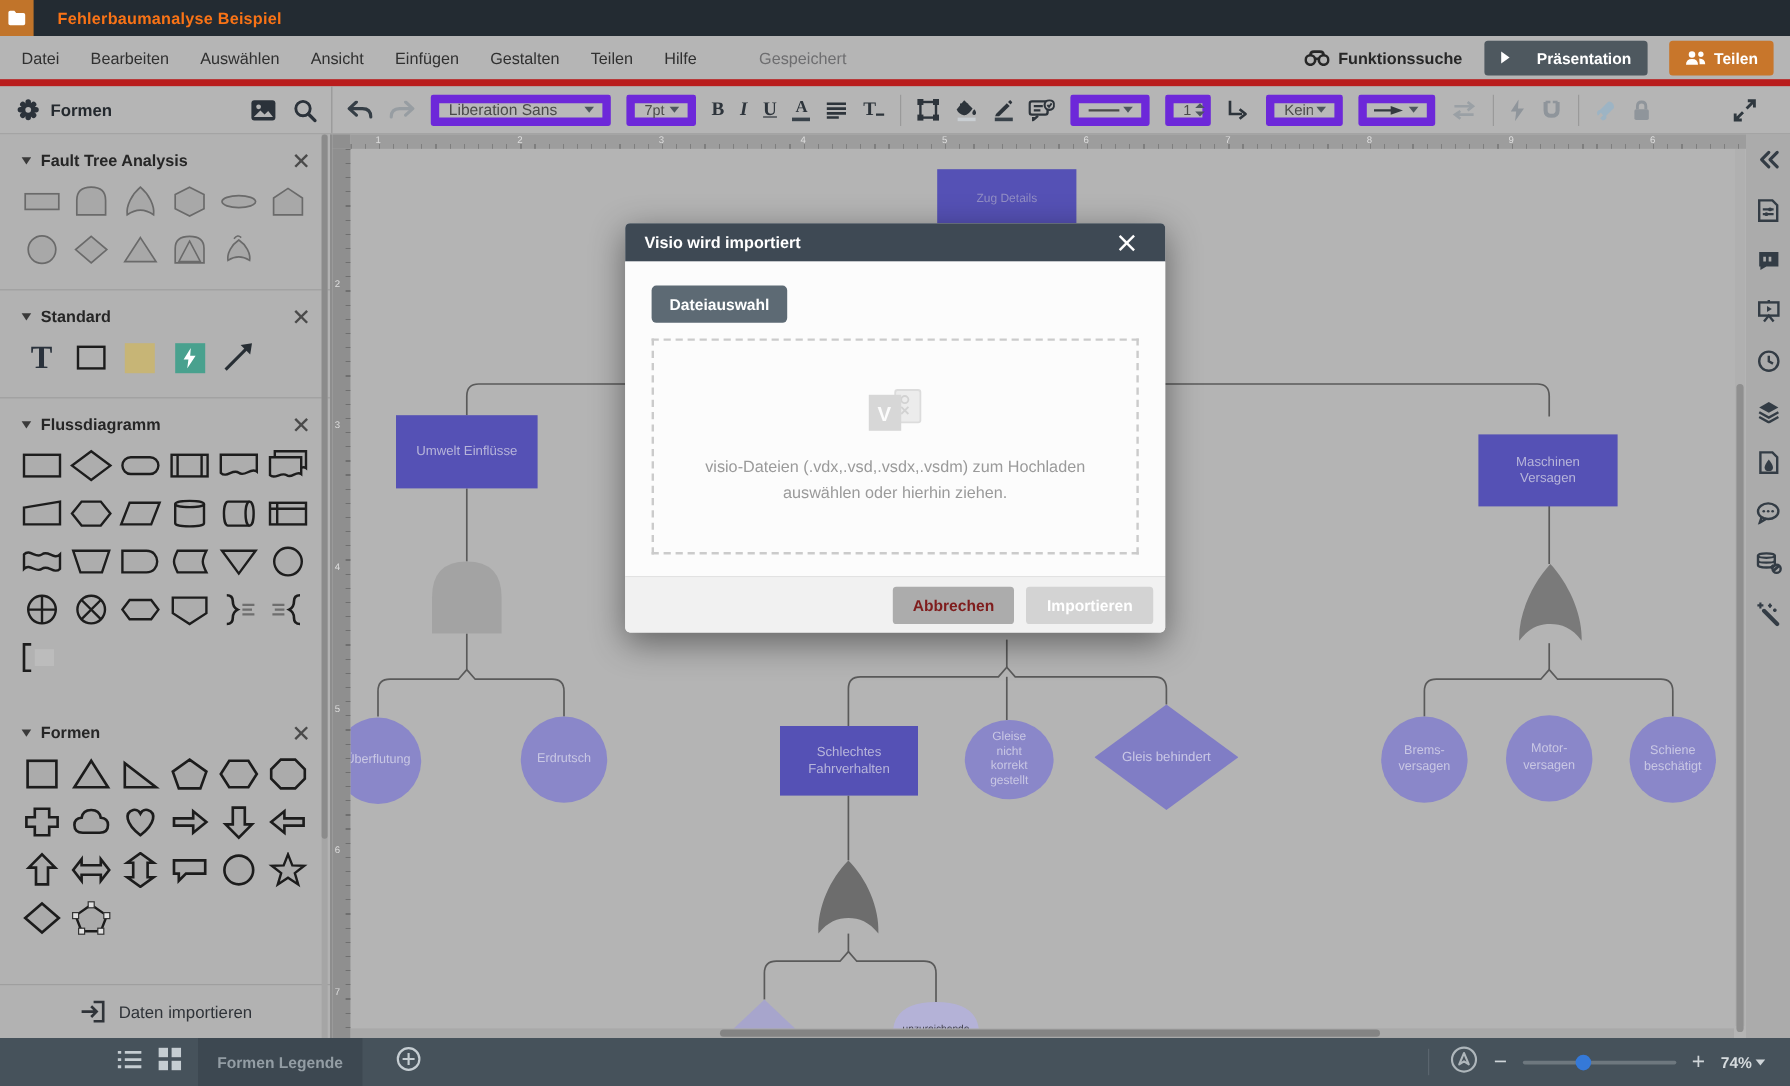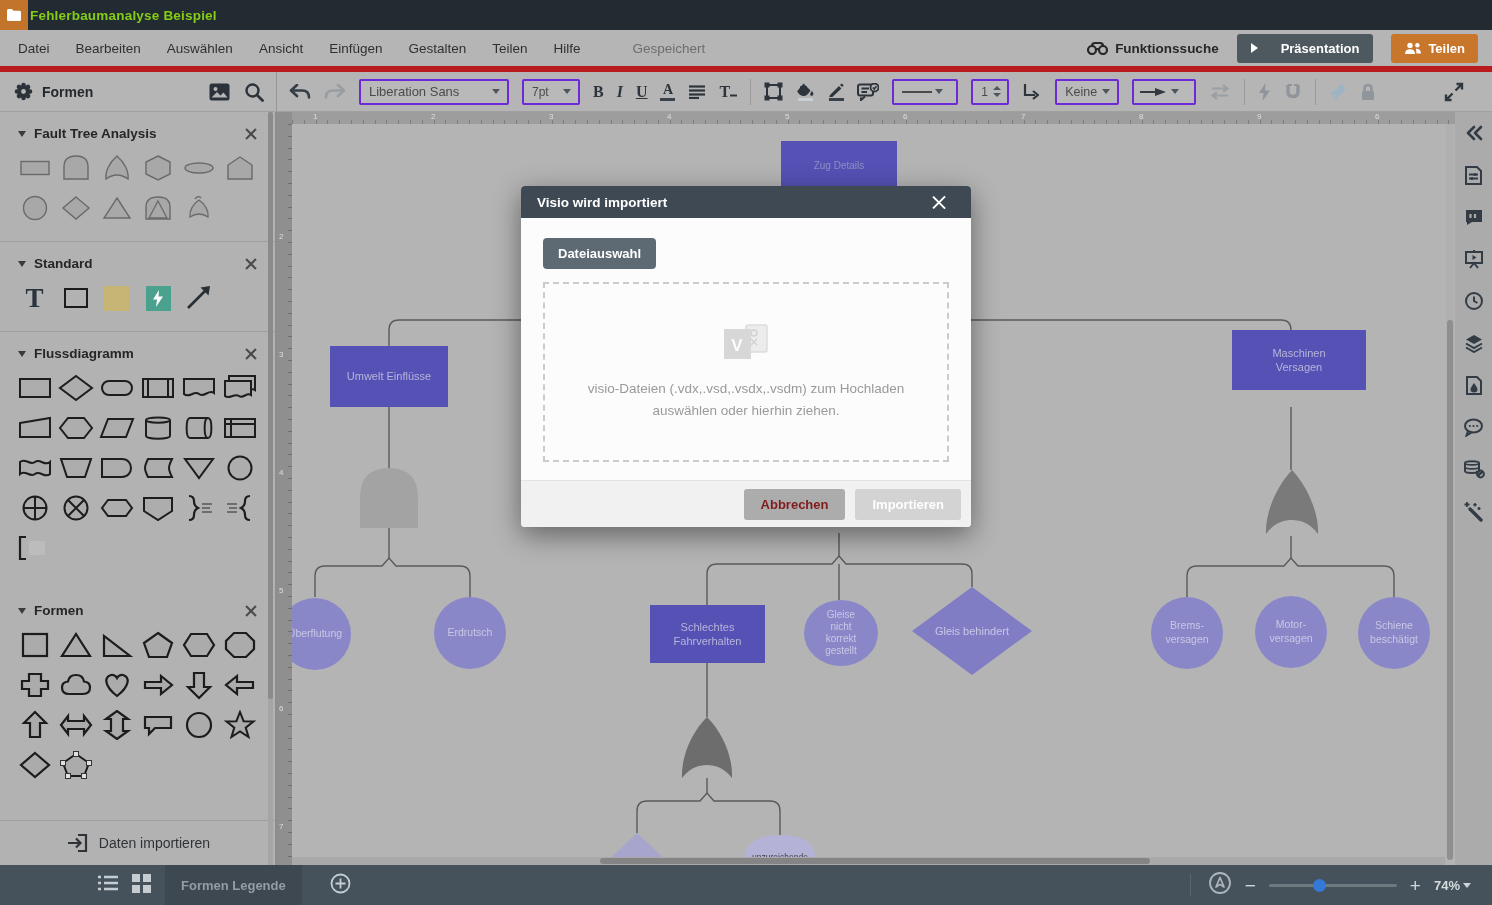--- a/index.html
+++ b/index.html
@@ -2,21 +2,21 @@
 <html><head>
 <meta charset="utf-8">
 <style>
   html,body{margin:0;padding:0;width:1492px;height:905px;overflow:hidden;
     font-family:"Liberation Sans",sans-serif;-webkit-font-smoothing:antialiased;}
   .app{width:1492px;height:905px;display:flex;flex-direction:column;background:#b5b5b5;position:relative;}
 
   
   .titlebar{height:30px;background:#232b32;display:flex;align-items:center;flex:0 0 auto;}
   .doc-badge{width:28px;height:30px;background:#c1742a;display:flex;align-items:center;justify-content:center;}
-  .titlebar .title{color:#84cc16;font-size:13.5px;font-weight:700;margin-left:2px;letter-spacing:.2px;}
+  .titlebar .title{color:#f97316;font-size:13.5px;font-weight:700;margin-left:20px;letter-spacing:.2px;}
 
   
   .menubar{height:42px;background:#b5b5b5;display:flex;align-items:center;padding:0 14px 0 18px;
     border-bottom:6px solid #b91c1c;flex:0 0 auto;box-sizing:border-box;}
   .menu-item{font-size:13.5px;color:#303030;margin-right:26px;cursor:default;}
   .saved{font-size:13.5px;color:#6e6e70;margin-left:26px;}
   .menubar .spacer{flex:1;}
   .feat-search{display:flex;align-items:center;font-size:13.5px;color:#272727;margin-right:18px;font-weight:600;}
   .feat-search svg{margin-right:7px;}
   .btn-present{background:#4e585f;color:#fff;font-size:13px;font-weight:700;border-radius:3px;
@@ -36,21 +36,21 @@
   .tb-icons{display:flex;align-items:center;gap:14px;}
   .tools{display:flex;align-items:center;gap:13px;padding:0 12px;flex:1;}
   .tool{display:flex;align-items:center;justify-content:center;cursor:default;}
   .letter{font-family:"Liberation Serif",serif;font-weight:700;font-size:16px;color:#2d343b;line-height:1;}
   .italic-l{font-style:italic;font-weight:700;}
   .under-l{text-decoration:underline;}
   .colorA{display:flex;flex-direction:column;align-items:center;}
   .colorA .bar{width:15px;height:3px;background:#39424a;margin-top:1px;}
   .fillbar{width:15px;height:3px;background:#c9ced2;margin-top:1px;}
   .linebar{width:15px;height:3px;background:#39424a;margin-top:1px;}
-  .combo{height:26px;border:2px solid #6d28d9;border-radius:2px;display:flex;align-items:center;
+  .combo{height:26px;border:7px solid #6d28d9;border-radius:2px;display:flex;align-items:center;
     color:#4a4a4a;font-size:13px;box-sizing:border-box;background:#b9b9b9;}
   .combo .txt{padding:0 8px;flex:1;white-space:nowrap;overflow:hidden;}
   .caret{width:0;height:0;border-left:4.5px solid transparent;border-right:4.5px solid transparent;
     border-top:5px solid #4e565d;margin:0 7px 0 3px;flex:0 0 auto;}
   .vdiv{width:1px;height:26px;background:#9a9a9a;}
   .stepper{display:flex;flex-direction:column;gap:3px;margin:0 6px 0 2px;}
   .stepper i{width:0;height:0;border-left:4px solid transparent;border-right:4px solid transparent;}
   .stepper .up{border-bottom:4.5px solid #4e565d;}
   .stepper .dn{border-top:4.5px solid #4e565d;}
   .fullscreen{margin-left:auto;margin-right:16px;}
@@ -795,21 +795,21 @@
           <path d="M68 404 V374 Q68 344 97 344 Q126 344 126 374 V404 Z" fill="#a3a3a3"></path>
           <path d="M415 593 C430 608 441 632 440 654 C432 644 424 641 415 641 C406 641 398 644 390 654 C389 632 400 608 415 593 Z" fill="#6d6d6d"></path>
           <path d="M1000 346 C1015 362 1027 388 1026 410 C1018 399 1009 396 1000 396 C991 396 982 399 974 410 C973 388 985 362 1000 346 Z" fill="#7a7a7a"></path>
 
           <path d="M345 709 L311 741 H379 Z" fill="#a7a5cc"></path>
           <path d="M452 741 V738 Q452 711 488 711 Q524 711 524 738 V741 Z" fill="#b4b2d7"></path>
         </svg>
 
         <div class="node n-rect" style="left:489px;top:17px;width:116px;height:49px;font-size:10px;color:#928ec4">Zug Details</div>
         <div class="node n-rect" style="left:38px;top:222px;width:118px;height:61px">Umwelt Einflüsse</div>
-        <div class="node n-rect" style="left:940px;top:206px;width:134px;height:60px">Maschinen
+        <div class="node n-rect" style="left:940px;top:238px;width:116px;height:60px">Maschinen
 Versagen</div>
         <div class="node n-rect" style="left:358px;top:481px;width:115px;height:58px">Schlechtes
 Fahrverhalten</div>
         <div class="node n-circle" style="left:-13px;top:474px;width:72px;height:72px">Überflutung</div>
         <div class="node n-circle" style="left:142px;top:473px;width:72px;height:72px">Erdrutsch</div>
         <div class="node n-circle" style="left:512px;top:476px;width:74px;height:66px;font-size:10px;line-height:1.2">Gleise
 nicht
 korrekt
 gestellt</div>
         <div class="node n-diamond" style="left:620px;top:463px;width:120px;height:88px">Gleis behindert</div>

